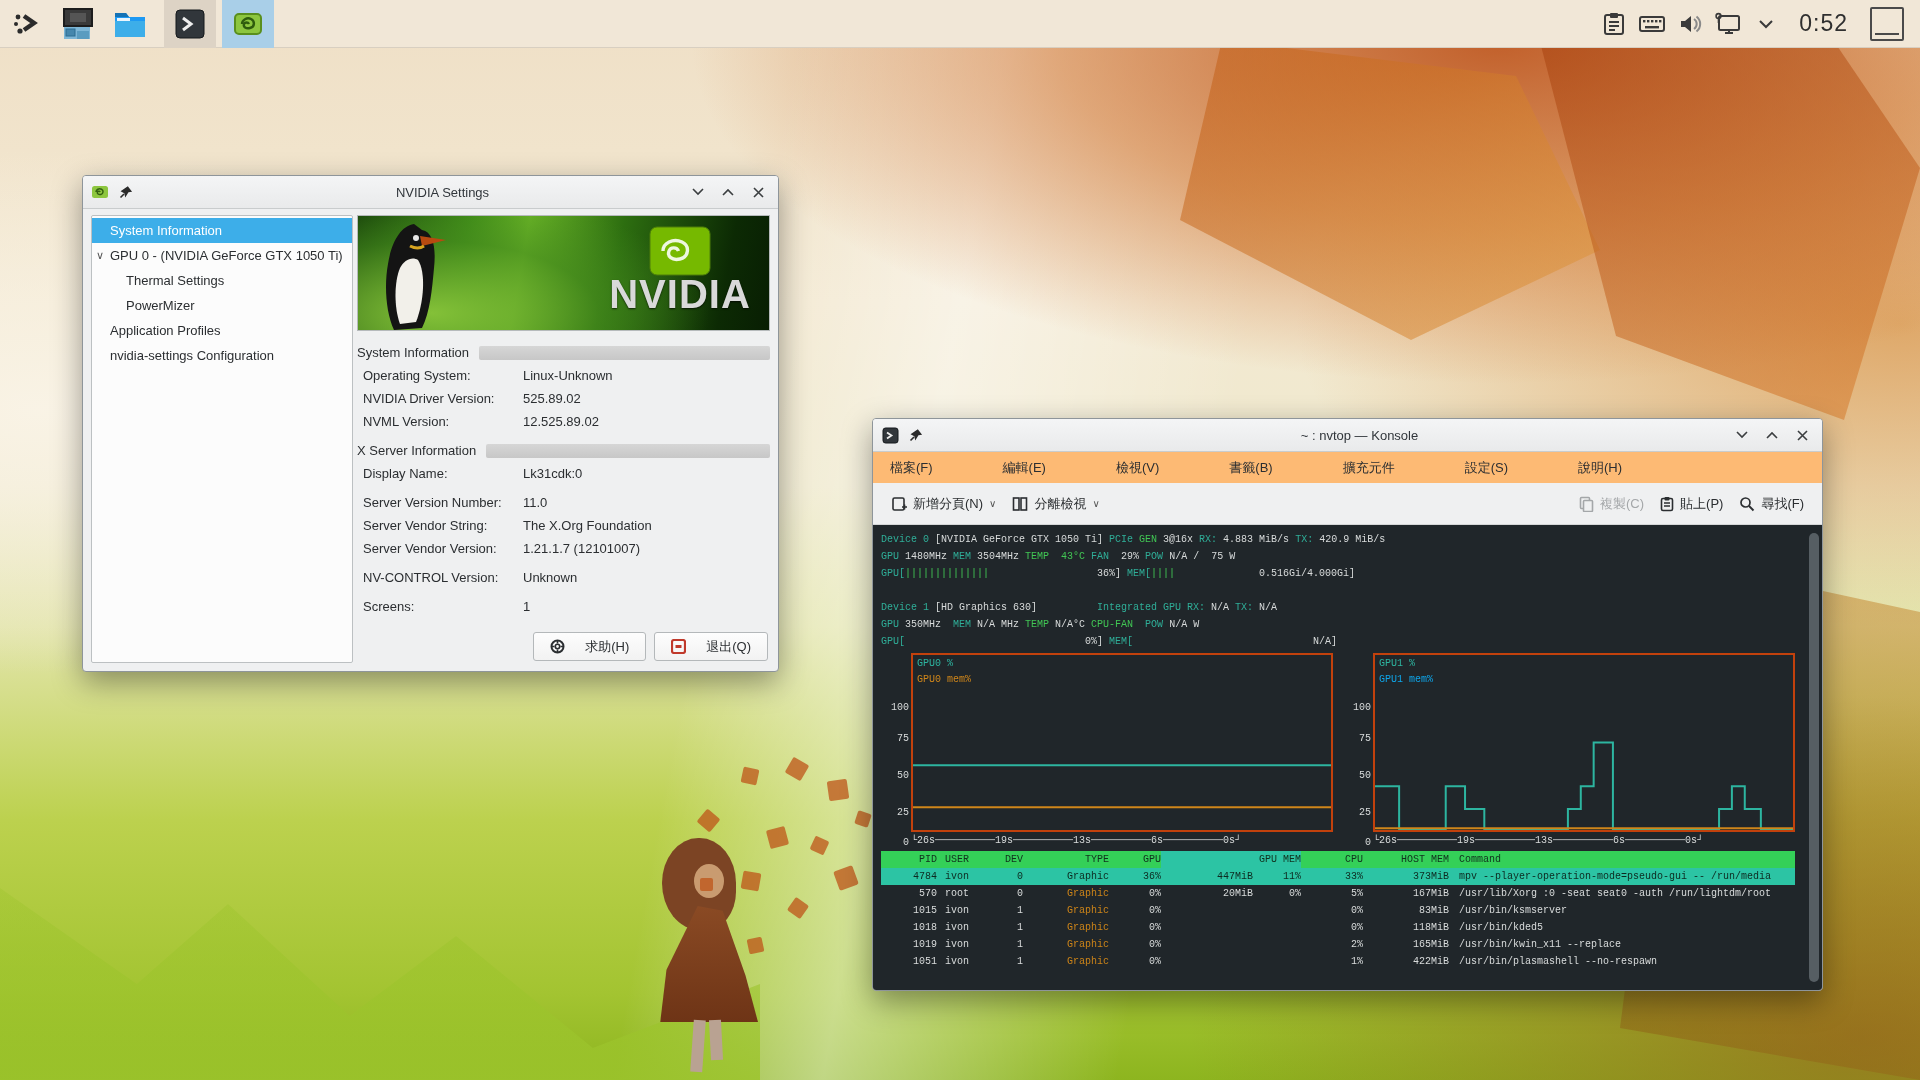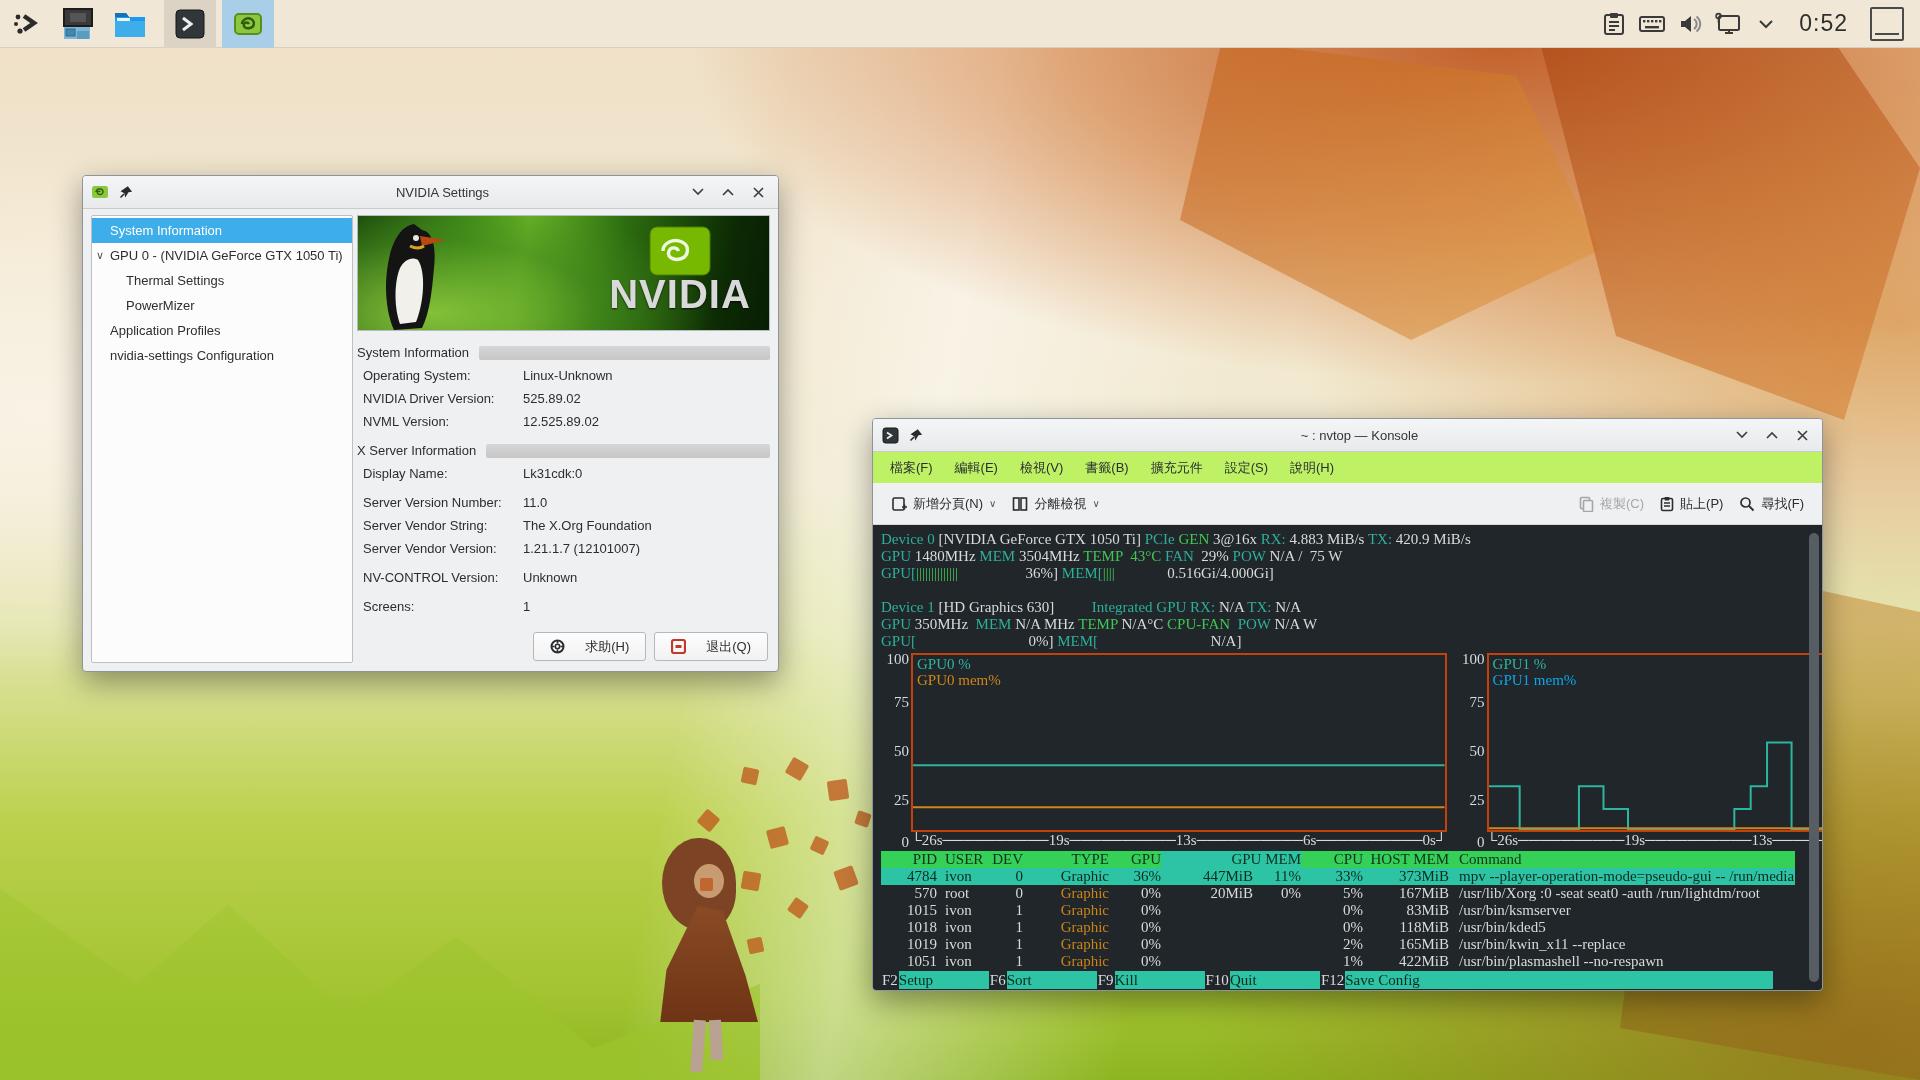--- a/index.html
+++ b/index.html
@@ -69,37 +69,37 @@
   .sec { display:flex; align-items:center; margin-top:14px; }
   .sec .sbar { flex:1; height:14px; margin-left:10px; background:linear-gradient(180deg,#d6d6d6,#c7c7c7); border-radius:2px; }
   .irow { display:flex; margin-top:8px; padding-left:6px; }
   .irow .lab { width:160px; }
   .irow .val { flex:1; }
   .nv-btns { display:flex; justify-content:flex-end; gap:8px; padding:10px 2px 2px; }
   .btn { height:29px; background:linear-gradient(180deg,#fdfdfd,#f2f2f2); border:1px solid #b4b8ba;
     border-radius:3px; font-size:13px; color:#2b2e31; display:flex; align-items:center; gap:20px; padding:0 16px; }
 
   
-  .menubar { height:31px; display:flex; align-items:center; padding-left:6px; background:#bef264; }
+  .menubar { height:31px; display:flex; align-items:center; padding-left:6px; background:#fdba74;gap:48px; }
   .menu-item { font-size:13px; color:#2b2e31; padding:6px 11px; }
   .toolbar { height:42px; display:flex; align-items:center; padding:0 10px; background:#eff0f1;
     border-bottom:1px solid #d4d6d7; }
   .tbtn { display:flex; align-items:center; gap:6px; font-size:13px; color:#2b2e31; padding:6px 8px; }
   .tbtn.disabled { color:#a4a7a9; }
   .tbtn .chev { font-size:10px; color:#555; }
   .tb-spacer { flex:1; }
 
   .term { position:relative; background:#20262a; height:calc(100% - 33px - 31px - 42px);
-    font-family:Liberation Serif, serif; font-size:15px; color:#d8dbdb; padding:6px 27px 0 8px; }
+    font-family:Liberation Mono, monospace; font-size:10px; color:#d8dbdb; padding:6px 27px 0 8px; }
   .tline { white-space:pre; height:17px; line-height:17px; }
   .c-t { color:#2fae98; } .c-g { color:#41c654; } .c-w { color:#d8dbdb; }
 
   .charts { display:flex; gap:10px; margin-top:3px; height:196px; }
   .chart { flex:1; display:flex; }
-  .ylabels { width:30px; position:relative; }
+  .ylabels { width:30px; position:relative;margin-top:48px; }
   .ylabels span { position:absolute; right:2px; line-height:13px; }
   .plotwrap { flex:1; display:flex; flex-direction:column; }
   .plot { flex:1; border:2px solid #c2410c; position:relative; }
   .plot svg { position:absolute; inset:0; width:100%; height:100%; }
   .legend { position:absolute; left:4px; top:1px; line-height:16px; }
   .xaxis { height:17px; line-height:17px; white-space:pre; overflow:hidden; }
 
   .ptable { margin-top:2px; }
   .prow { display:flex; height:17px; line-height:17px; white-space:pre; }
   .prow.hdr { background:#34d058; color:#11301d; }
@@ -529,27 +529,15 @@
       </div>
     <div class="ptable" id="ptable">
         <div class="prow hdr"><span class="cell c-pid">PID</span><span class="cell c-user">USER</span><span class="cell c-dev">DEV</span><span class="cell c-type">TYPE</span><span class="cell c-gpu">GPU</span><span class="cell merge" style="width: 140px; text-align: right;">GPU MEM</span><span class="cell c-cpu">CPU</span><span class="cell c-hmem">HOST MEM</span><span class="cell c-cmd">Command</span></div>
         <div class="prow sel"><span class="cell c-pid">4784</span><span class="cell c-user">ivon</span><span class="cell c-dev">0</span><span class="cell c-type type">Graphic</span><span class="cell c-gpu">36%</span><span class="cell c-gmem">447MiB</span><span class="cell c-gmemp">11%</span><span class="cell c-cpu">33%</span><span class="cell c-hmem">373MiB</span><span class="cell c-cmd">mpv --player-operation-mode=pseudo-gui -- /run/media</span></div>
         <div class="prow"><span class="cell c-pid">570</span><span class="cell c-user">root</span><span class="cell c-dev">0</span><span class="cell c-type type">Graphic</span><span class="cell c-gpu">0%</span><span class="cell c-gmem">20MiB</span><span class="cell c-gmemp">0%</span><span class="cell c-cpu">5%</span><span class="cell c-hmem">167MiB</span><span class="cell c-cmd">/usr/lib/Xorg :0 -seat seat0 -auth /run/lightdm/root</span></div>
         <div class="prow"><span class="cell c-pid">1015</span><span class="cell c-user">ivon</span><span class="cell c-dev">1</span><span class="cell c-type type">Graphic</span><span class="cell c-gpu">0%</span><span class="cell c-gmem"></span><span class="cell c-gmemp"></span><span class="cell c-cpu">0%</span><span class="cell c-hmem">83MiB</span><span class="cell c-cmd">/usr/bin/ksmserver</span></div>
         <div class="prow"><span class="cell c-pid">1018</span><span class="cell c-user">ivon</span><span class="cell c-dev">1</span><span class="cell c-type type">Graphic</span><span class="cell c-gpu">0%</span><span class="cell c-gmem"></span><span class="cell c-gmemp"></span><span class="cell c-cpu">0%</span><span class="cell c-hmem">118MiB</span><span class="cell c-cmd">/usr/bin/kded5</span></div>
         <div class="prow"><span class="cell c-pid">1019</span><span class="cell c-user">ivon</span><span class="cell c-dev">1</span><span class="cell c-type type">Graphic</span><span class="cell c-gpu">0%</span><span class="cell c-gmem"></span><span class="cell c-gmemp"></span><span class="cell c-cpu">2%</span><span class="cell c-hmem">165MiB</span><span class="cell c-cmd">/usr/bin/kwin_x11 --replace</span></div>
         <div class="prow"><span class="cell c-pid">1051</span><span class="cell c-user">ivon</span><span class="cell c-dev">1</span><span class="cell c-type type">Graphic</span><span class="cell c-gpu">0%</span><span class="cell c-gmem"></span><span class="cell c-gmemp"></span><span class="cell c-cpu">1%</span><span class="cell c-hmem">422MiB</span><span class="cell c-cmd">/usr/bin/plasmashell --no-respawn</span></div>
       </div>
-    <div class="fbar" id="fbar">
-        <span class="fkey">F2</span>
-        <span class="fact">Setup</span>
-        <span class="fkey">F6</span>
-        <span class="fact">Sort</span>
-        <span class="fkey">F9</span>
-        <span class="fact">Kill</span>
-        <span class="fkey">F10</span>
-        <span class="fact">Quit</span>
-        <span class="fkey">F12</span>
-        <span class="fact grow">Save Config</span>
-      </div>
     <div class="vscroll"></div>
   </div>
 </div>
 
 </body></html>

